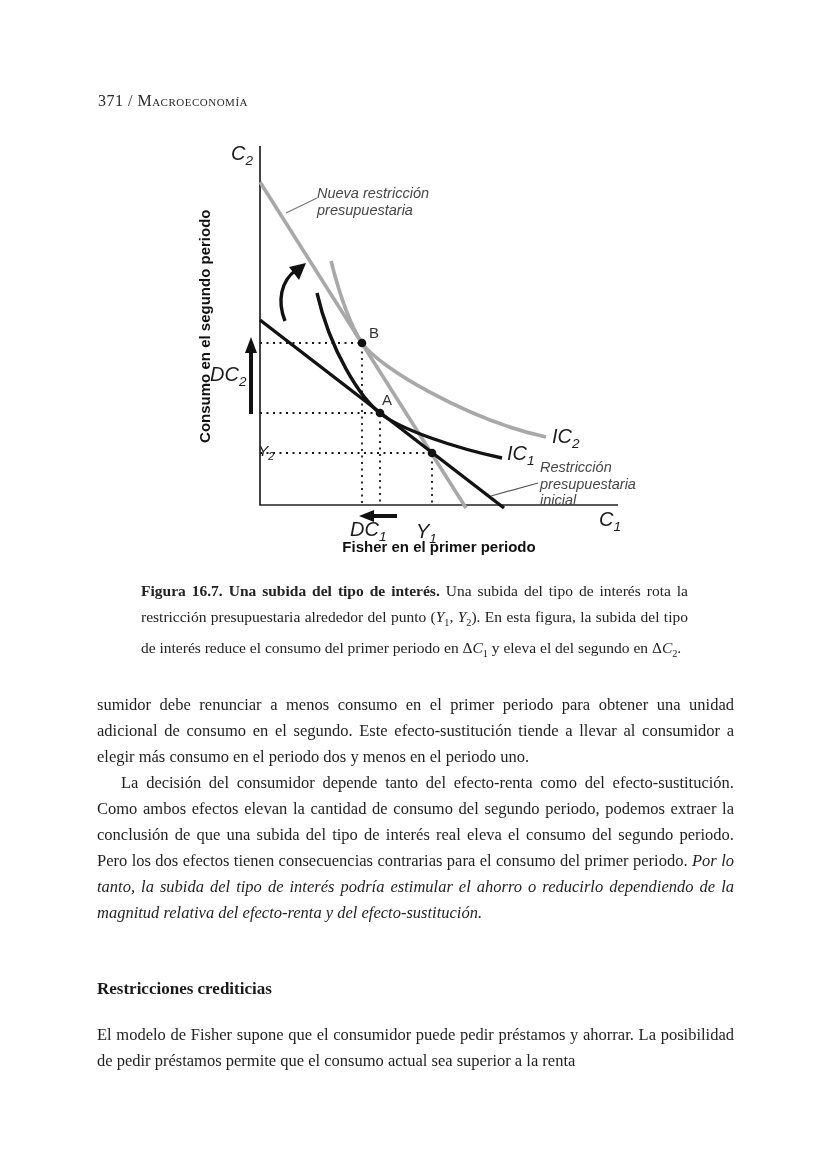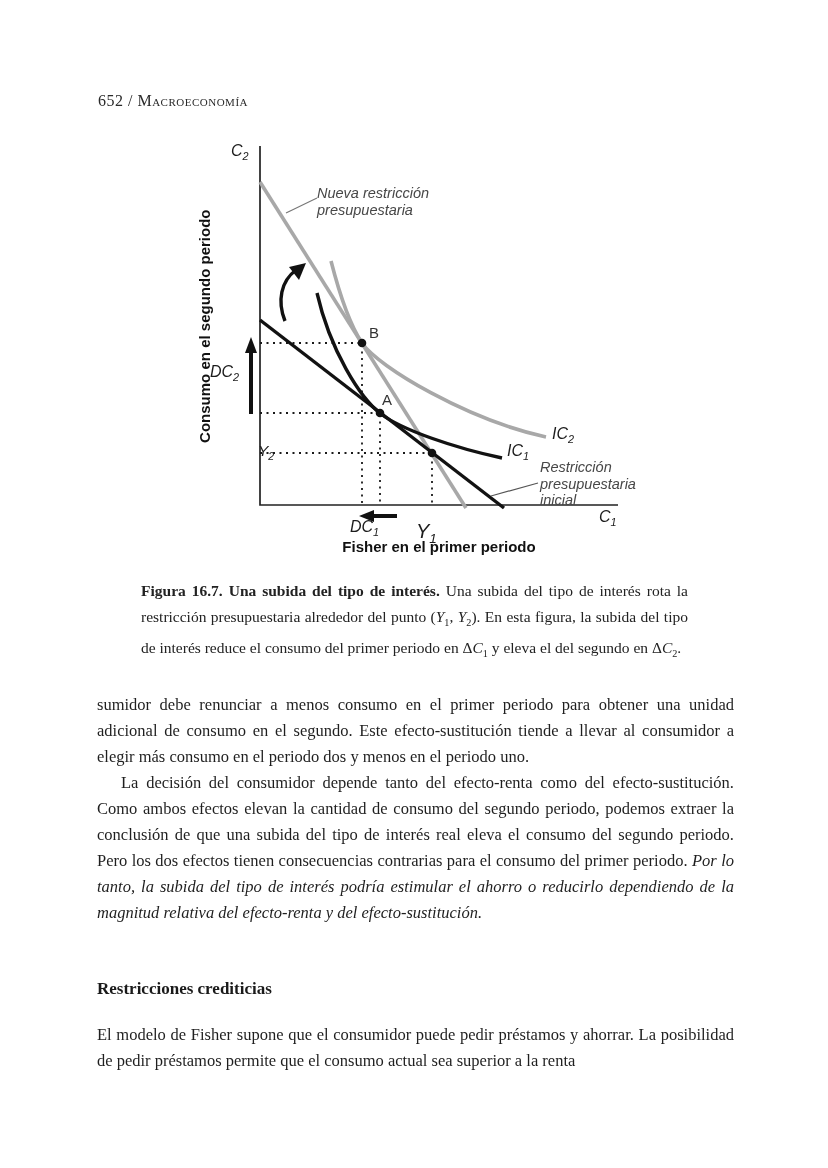--- a/index.html
+++ b/index.html
@@ -17,21 +17,21 @@
     font-variant:small-caps;color:#2a2a2a;
   }
   
   .figure{position:absolute;left:180px;top:140px;width:500px;height:432px;}
   .figure svg{position:absolute;left:0;top:0;}
   .fig-label{
     position:absolute;
     font-family:"Liberation Sans","DejaVu Sans",sans-serif;
     color:#1c1c1c;white-space:nowrap;line-height:1.05;
   }
-  .math{font-style:italic;font-size:16px;}
+  .math{font-style:italic;font-size:20px;}
   .math sub{font-size:68%;}
   .annot{font-style:italic;font-size:14.5px;color:#474747;line-height:16.5px;}
   .pointlab{font-size:15px;color:#333;}
   .axis-title{font-weight:bold;font-size:15px;color:#111;}
   .y-axis-title{
     width:222px;text-align:center;
     transform:rotate(-90deg);transform-origin:center center;
   }
   .x-axis-title{width:220px;text-align:center;}
   
@@ -53,21 +53,21 @@
   }
   .para3{top:1022px;}
   .b{font-weight:bold;}
   .i{font-style:italic;}
 </style>
 </head>
 <body>
 
 <div class="page">
 
-  <div class="running-head">652 / Macroeconomía</div>
+  <div class="running-head">371 / Macroeconomía</div>
 
   <div class="figure">
     <svg width="500" height="432" viewBox="180 140 500 432">
 
       <path d="M260,146 L260,505 L618,505" fill="none" stroke="#222" stroke-width="1.7"></path>
 
       <g stroke="#1a1a1a" stroke-width="1.8" stroke-dasharray="2 4.5" fill="none">
         <path d="M260,343 H361"></path>
         <path d="M362,345 V505"></path>
         <path d="M260,413 H379"></path>

